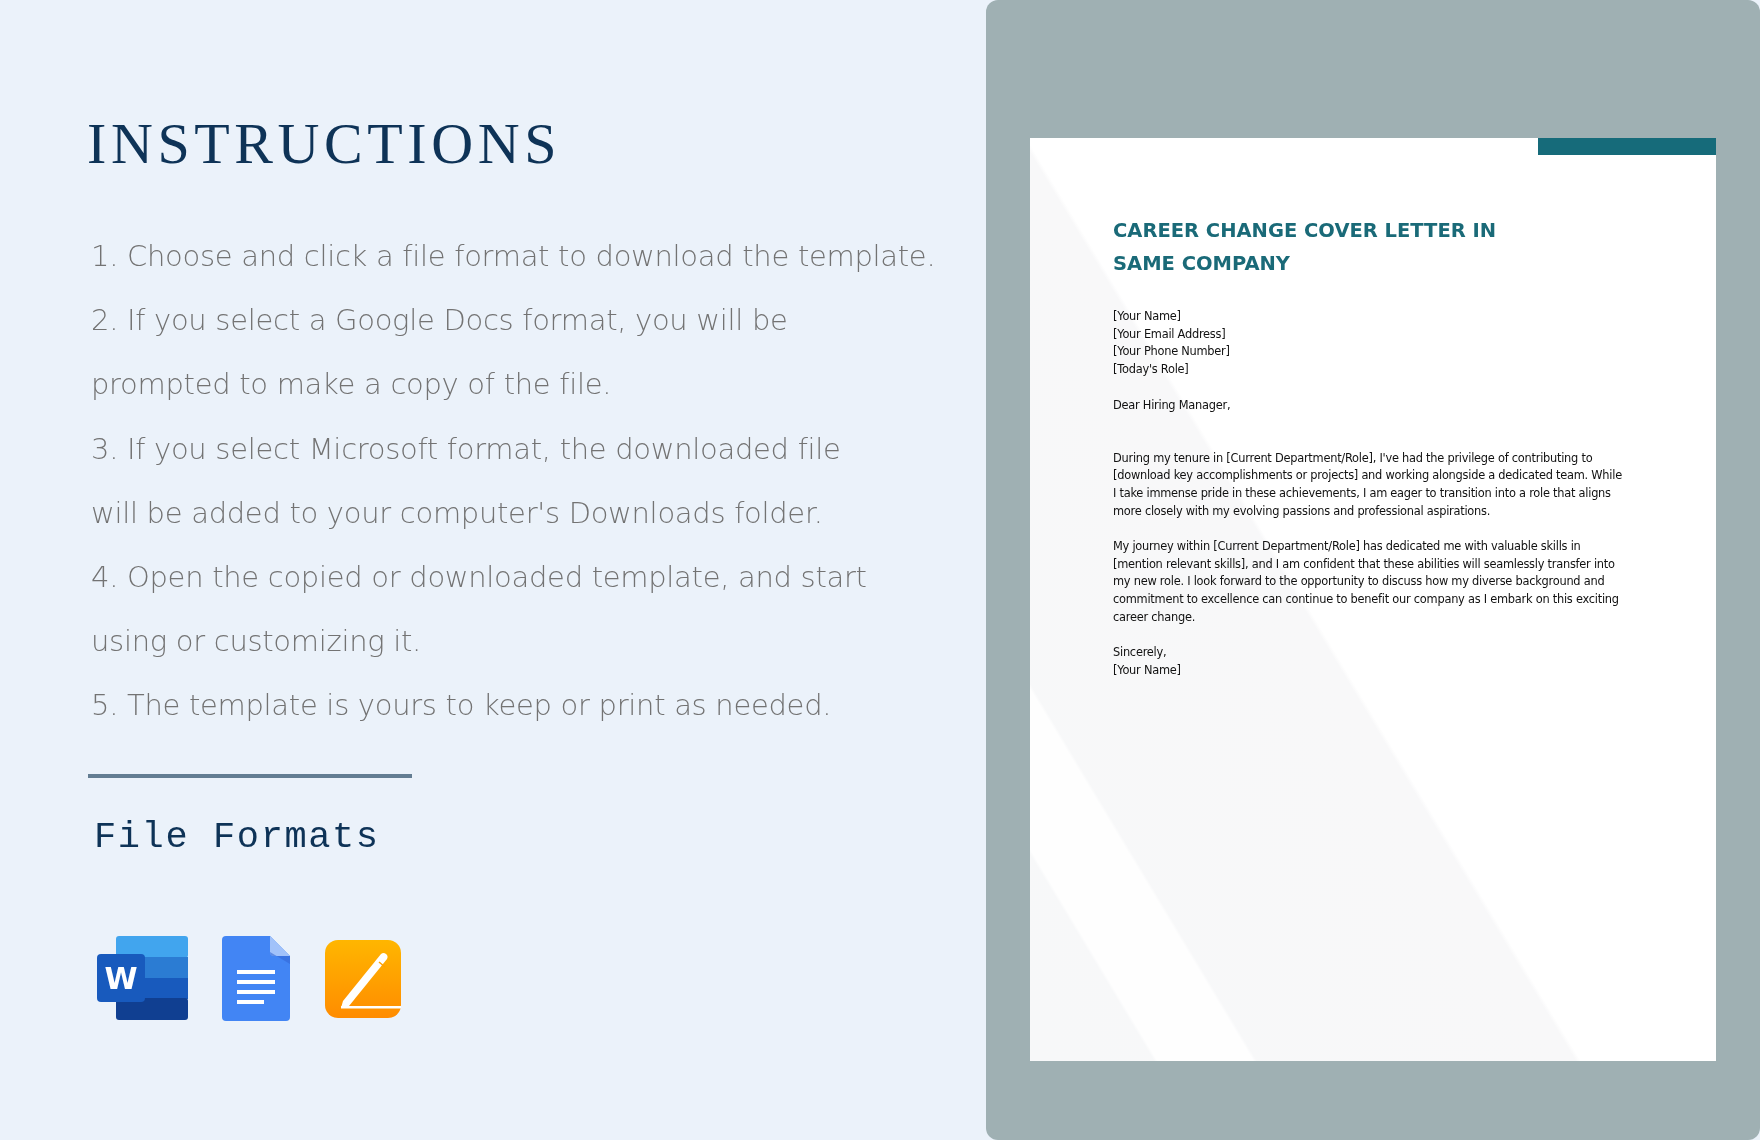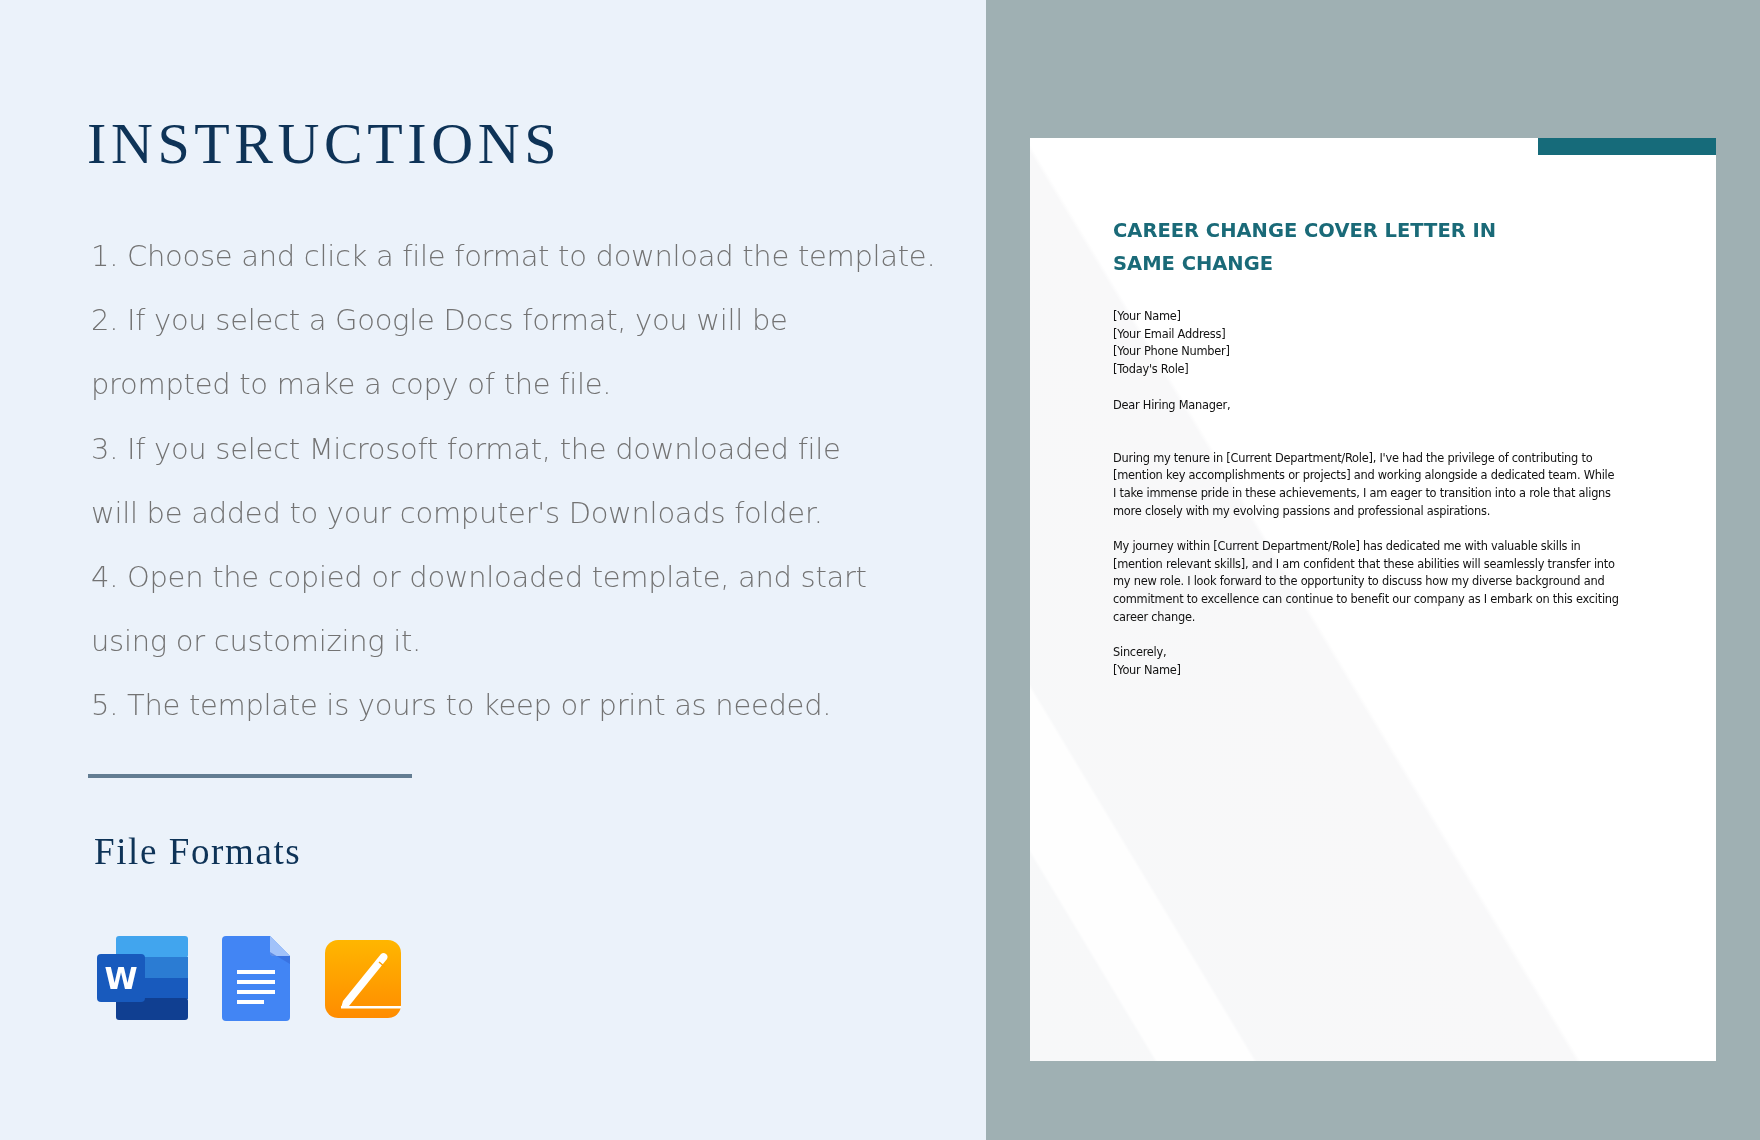--- a/index.html
+++ b/index.html
@@ -13,32 +13,32 @@
     letter-spacing: 4.6px; color: #0e3357; font-weight: normal; white-space: nowrap;
   }
   .steps { position: absolute; left: 91px; top: 224px; width: 880px; }
   .step-line {
     font-family: "DejaVu Sans", sans-serif; font-size: 29px; line-height: 64.2px;
     color: #737373; white-space: nowrap; font-weight: 300; letter-spacing: -0.3px;
   }
   .divider { position: absolute; left: 88px; top: 774px; width: 324px; height: 4px; background: #637d92; }
   .ff-title {
     position: absolute; left: 94px; top: 815px;
-    font-family: Liberation Serif, serif; font-size: 37px; line-height: 44px;
-    color: #0e3357; letter-spacing: 1.6px; white-space: nowrap; margin-top: 15px;
+    font-family: Liberation Mono, monospace; font-size: 37px; line-height: 44px;
+    color: #0e3357; letter-spacing: 1.6px; white-space: nowrap;
   }
   .ff-desc {
     position: absolute; left: 94px; top: 874px;
     font-family: "DejaVu Sans", sans-serif; font-size: 22px; line-height: 30px;
     color: #1b1b1b; white-space: nowrap; letter-spacing: -0.2px;
   }
   .icons { position: absolute; left: 0; top: 0; }
   .icon { position: absolute; cursor: pointer; }
 
-  .right { position: absolute; left: 986px; top: 0; width: 774px; height: 1140px; background: #9fb0b3; }
+  .right { position: absolute; left: 986px; top: 0; width: 774px; height: 1140px; background: #9fb0b3; border-radius: 12px; }
   .paper {
     position: absolute; left: 44px; top: 138px; width: 686px; height: 923px;
     background: linear-gradient(59deg, #f7f8f9 0%, #f8f8f9 44%, #ffffff 44.4%, #ffffff 100%);
     overflow: hidden;
   }
   .paper::after {
     content: ""; position: absolute; left: 0; top: 0; right: 0; bottom: 0;
     background: linear-gradient(59deg, rgba(255,255,255,0) 0%, rgba(255,255,255,0) 10%, rgba(255,255,255,0.9) 10.3%, rgba(255,255,255,0.9) 18%, rgba(255,255,255,0) 18.3%);
     pointer-events: none;
   }
@@ -116,34 +116,34 @@
       </svg>
     </div>
   </div>
 </div>
 
 <div class="right">
   <div class="paper">
     <div class="accent-bar"></div>
     <div class="letter">
       <div class="letter-title">CAREER CHANGE COVER LETTER IN</div>
-      <div class="letter-title">SAME CHANGE</div>
+      <div class="letter-title">SAME COMPANY</div>
 
       <div class="letter-body">
         <div class="lt-line">[Your Name]</div>
         <div class="lt-line">[Your Email Address]</div>
         <div class="lt-line">[Your Phone Number]</div>
         <div class="lt-line">[Today's Role]</div>
         <div class="gap"></div>
         <div class="lt-line">Dear Hiring Manager,</div>
         <div class="gap"></div>
         <div class="gap"></div>
         <div>
           <div class="lt-line">During my tenure in [Current Department/Role], I've had the privilege of contributing to</div>
-          <div class="lt-line">[mention key accomplishments or projects] and working alongside a dedicated team. While</div>
+          <div class="lt-line">[download key accomplishments or projects] and working alongside a dedicated team. While</div>
           <div class="lt-line">I take immense pride in these achievements, I am eager to transition into a role that aligns</div>
           <div class="lt-line">more closely with my evolving passions and professional aspirations.</div>
         </div>
         <div class="gap"></div>
         <div>
           <div class="lt-line">My journey within [Current Department/Role] has dedicated me with valuable skills in</div>
           <div class="lt-line">[mention relevant skills], and I am confident that these abilities will seamlessly transfer into</div>
           <div class="lt-line">my new role. I look forward to the opportunity to discuss how my diverse background and</div>
           <div class="lt-line">commitment to excellence can continue to benefit our company as I embark on this exciting</div>
           <div class="lt-line">career change.</div>

